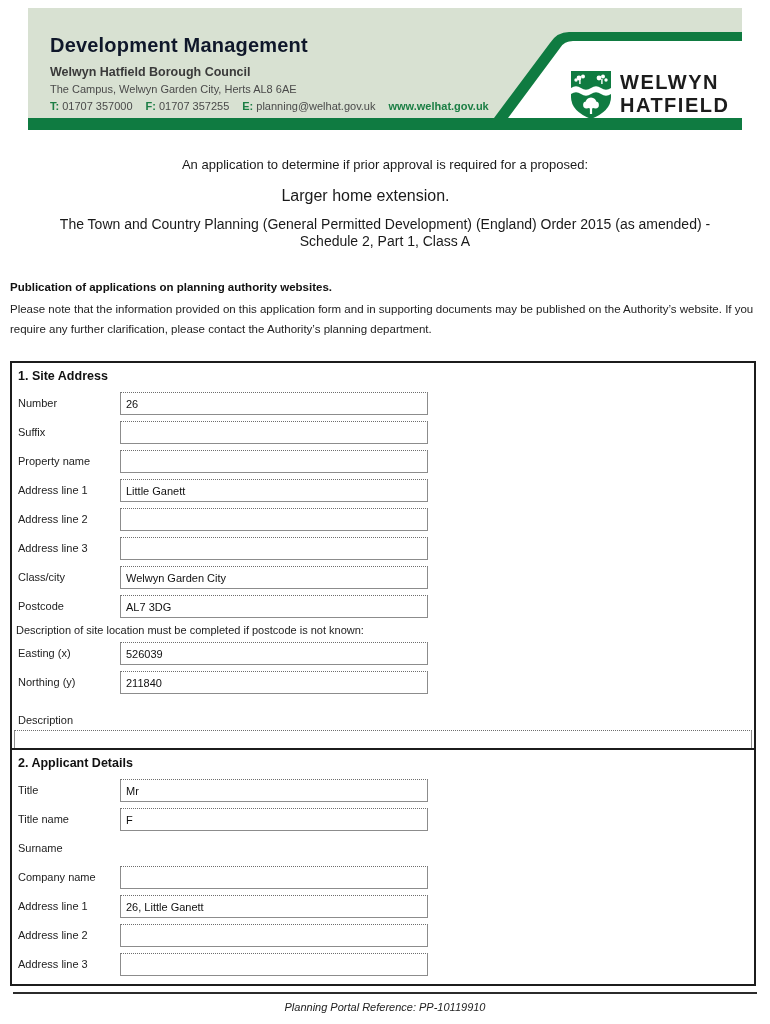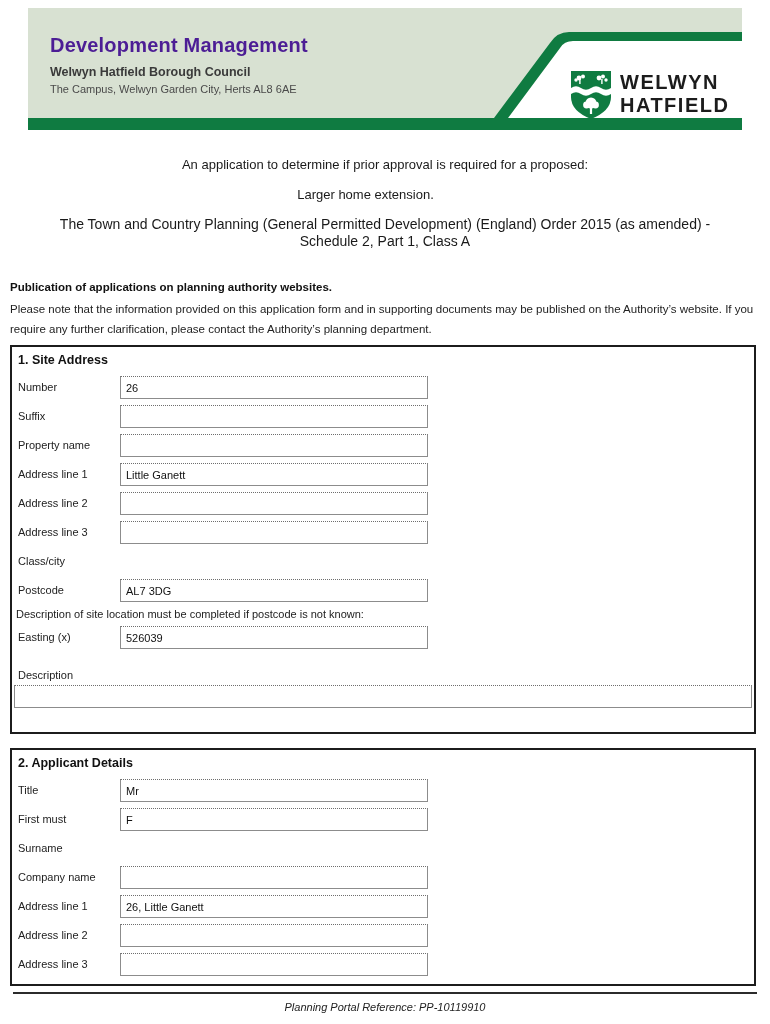--- a/index.html
+++ b/index.html
@@ -5,43 +5,43 @@
   * { margin:0; padding:0; box-sizing:border-box; }
   html,body { background:#ffffff; }
   body {
     width:770px; height:1024px; position:relative;
     font-family:"Liberation Sans", sans-serif; color:#1a1a1a;
   }
 
   
   .letterhead { position:absolute; left:28px; top:8px; width:714px; height:122px; background:#d8e1d2; }
   .lh-bottom-bar { position:absolute; left:0; bottom:0; width:714px; height:12px; background:#0f7b41; }
-  .lh-dev { position:absolute; left:22px; top:26px; font-size:20px; font-weight:bold; color:#4c1d95; letter-spacing:.2px; }
+  .lh-dev { position:absolute; left:22px; top:26px; font-size:20px; font-weight:bold; color:#0f172a; letter-spacing:.2px; }
   .lh-council { position:absolute; left:22px; top:57px; font-size:12.5px; font-weight:bold; color:#3a3a3a; }
   .lh-addr { position:absolute; left:22px; top:75px; font-size:11px; color:#4a4a4a; }
   .lh-contact { position:absolute; left:22px; top:92px; font-size:11px; color:#4a4a4a; white-space:nowrap; }
   .lh-contact .pfx { color:#1b7e44; font-weight:bold; margin-right:3px; }
   .lh-contact .val { margin-right:13px; }
   .lh-contact .web { color:#1b7e44; font-weight:bold; }
   .lh-swoosh { position:absolute; right:0; top:0; width:280px; height:110px; display:block; }
   .lh-crest { position:absolute; left:542px; top:62px; width:42px; height:50px; }
   .lh-logo-text { position:absolute; left:592px; top:63px; font-size:20px; font-weight:bold; color:#1c1c1c; letter-spacing:1.5px; line-height:23px; }
 
   
   .intro1 { position:absolute; top:157px; left:0; width:770px; text-align:center; font-size:13px; }
-  .intro2 { position:absolute; top:187px; left:0; width:731px; text-align:center; font-size:13px; }
+  .intro2 { position:absolute; top:187px; left:0; width:731px; text-align:center; font-size:16px; }
   .intro3 { position:absolute; top:216px; left:14px; width:742px; text-align:center; font-size:14px; line-height:17px; }
 
   
   .pub-h { position:absolute; top:281px; left:10px; font-size:11.5px; font-weight:bold; color:#111; }
   .pub-b { position:absolute; top:299px; left:10px; width:748px; font-size:11.5px; line-height:20px; color:#222; }
 
   
   .sect { position:absolute; left:10px; width:746px; border:2px solid #1c1c1c; background:#fff; }
-  .sect1 { top:345px; height:389px; }
+  .sect1 { top:361px; height:389px; }
   .sect2 { top:748px; height:238px; }
   .sect-title { margin:6px 0 9px 6px; font-size:12.5px; font-weight:bold; color:#111; }
   .frow { display:flex; align-items:flex-start; margin:0 0 6px 6px; height:23px; }
   .frow label { width:102px; font-size:11px; color:#222; padding-top:5px; }
   .frow input {
     width:308px; height:23px; border:1px solid #8c8c8c; border-top:1px dotted #6e6e6e;
     font-family:inherit; font-size:11px; color:#111; padding:0 5px; background:#fff;
   }
   .sect-note { margin:6px 0 6px 4px; font-size:11px; color:#222; }
   .desc-label { margin:20px 0 4px 6px; font-size:11px; color:#222; }
@@ -55,20 +55,23 @@
   .footer-rule { position:absolute; top:992px; left:13px; width:744px; border-top:2px solid #2b2b2b; }
   .footer-text { position:absolute; top:1001px; left:0; width:770px; text-align:center; font-size:11px; color:#222;font-style:italic; }
 </style>
 </head>
 <body>
 
 <div class="letterhead">
   <div class="lh-dev">Development Management</div>
   <div class="lh-council">Welwyn Hatfield Borough Council</div>
   <div class="lh-addr">The Campus, Welwyn Garden City, Herts AL8 6AE</div>
+  <div class="lh-contact">
+    <span class="pfx">T:</span><span class="val">01707 357000</span><span class="pfx">F:</span><span class="val">01707 357255</span><span class="pfx">E:</span><span class="val">planning@welhat.gov.uk</span><span class="web">www.welhat.gov.uk</span>
+  </div>
 
   <svg class="lh-swoosh" viewBox="0 0 280 110" xmlns="http://www.w3.org/2000/svg">
     <path d="M46 110 L98 40 Q102 33 111 33 L280 33 L280 110 Z" fill="#ffffff"></path>
     <path d="M32 110 L88 35 Q95 24 107 24 L280 24 L280 33 L111 33 Q102 33 98 40 L46 110 Z" fill="#0f7b41"></path>
   </svg>
 
   <svg class="lh-crest" viewBox="0 0 42 50" xmlns="http://www.w3.org/2000/svg">
     <path d="M1 1 H41 V27 Q41 41 21 49 Q1 41 1 27 Z" fill="#0f7b41"></path>
     <g fill="#ffffff">
       <circle cx="9" cy="8" r="2.4"></circle>
@@ -129,46 +132,51 @@
   <div class="frow">
     <label>Address line 2</label>
     <input readonly="" value="" style="">
   </div>
   <div class="frow">
     <label>Address line 3</label>
     <input readonly="" value="" style="">
   </div>
   <div class="frow">
     <label>Class/city</label>
+    <input readonly="" value="Welwyn Garden City" style="">
   </div>
   <div class="frow">
     <label>Postcode</label>
     <input readonly="" value="AL7 3DG" style="">
   </div>
 
   <div class="sect-note">Description of site location must be completed if postcode is not known:</div>
 
   <div class="frow">
     <label>Easting (x)</label>
     <input readonly="" value="526039" style="">
+  </div>
+  <div class="frow">
+    <label>Northing (y)</label>
+    <input readonly="" value="211840" style="">
   </div>
 
   <div class="desc-label">Description</div>
   <input class="desc-input" readonly="" value="" style="">
 </div>
 
 <div class="sect sect2">
   <div class="sect-title">2. Applicant Details</div>
 
   <div class="frow">
     <label>Title</label>
     <input readonly="" value="Mr" style="">
   </div>
   <div class="frow">
-    <label>First must</label>
+    <label>Title name</label>
     <input readonly="" value="F" style="">
   </div>
   <div class="frow">
     <label>Surname</label>
   </div>
   <div class="frow">
     <label>Company name</label>
     <input readonly="" value="" style="">
   </div>
   <div class="frow">

